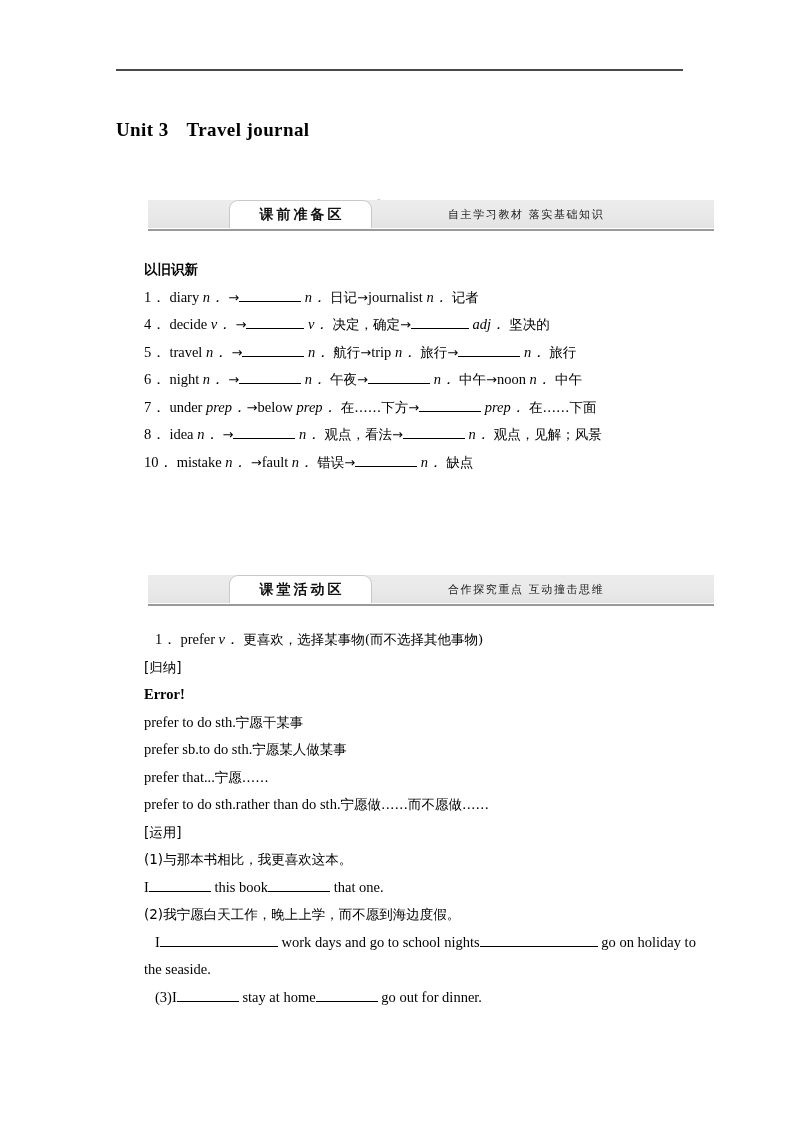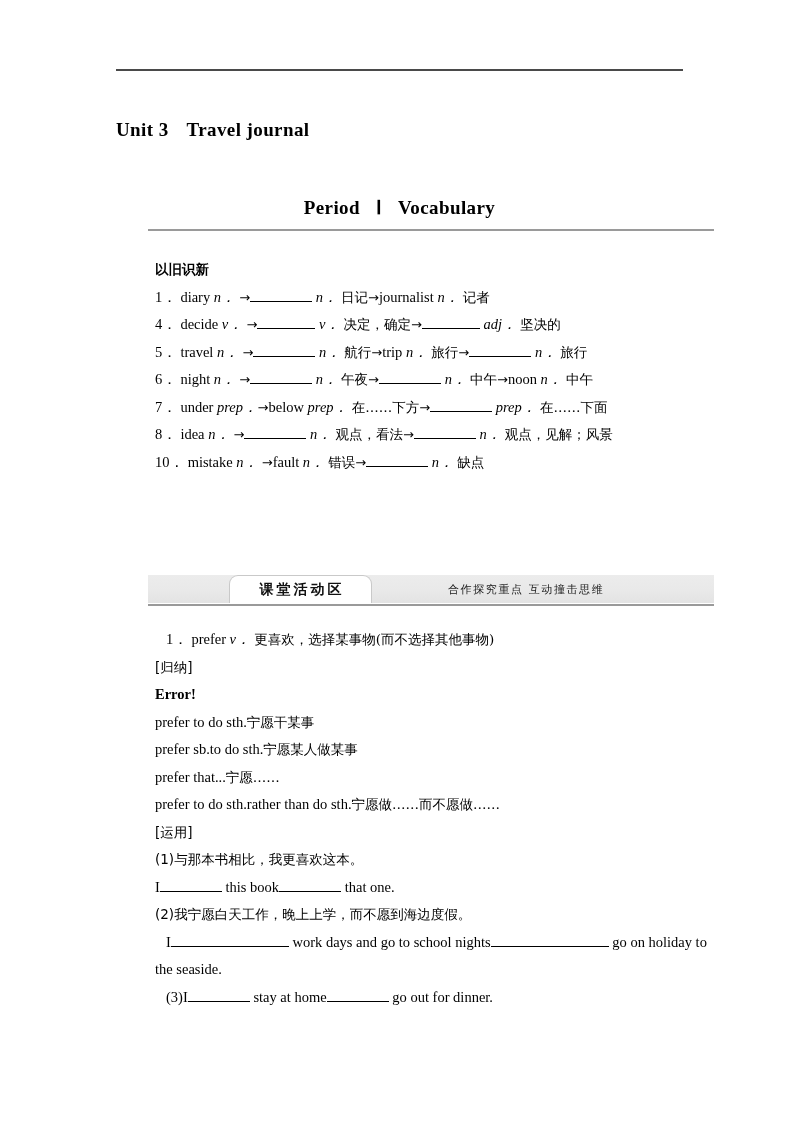--- a/index.html
+++ b/index.html
@@ -118,21 +118,21 @@
     align-items: center;
     font-family: "DejaVu Sans", sans-serif;
     font-size: 11px;
     letter-spacing: 1.6px;
     color: #1a1a1a;
   }
 
   
   .block {
     position: absolute;
-    left: 155px;
+    left: 144px;
     width: 566px;
     font-size: 14.5px;
     line-height: 27.5px;
   }
   .line { white-space: normal; }
   .heading-cn {
     font-family: "DejaVu Sans", sans-serif;
     font-size: 13.5px;
     font-weight: bold;
   }
@@ -164,20 +164,26 @@
   <div class="top-rule"></div>
 
   <div class="doc-title">
     <span>Unit 3</span><span class="sp"></span><span>Travel journal</span>
   </div>
 
   <div class="doc-subtitle">
     <span>Period</span><span class="sp"></span><span class="roman">Ⅰ</span><span class="sp"></span><span>Vocabulary</span>
   </div>
 
+  <div class="banner" style="top:200px;">
+    <div class="banner-tab">
+      <span>课前准备区</span>
+    </div>
+    <div class="banner-motto">自主学习教材 落实基础知识</div>
+  </div>
   <div class="banner-under1" style="top:228px;"></div>
   <div class="banner-under2" style="top:229px;"></div>
 
   <div class="block" style="top:256px;">
 
     <div class="line heading-cn">以旧识新</div>
 
     <div class="line">
       <span class="num">1．</span>
       <span>diary</span>

